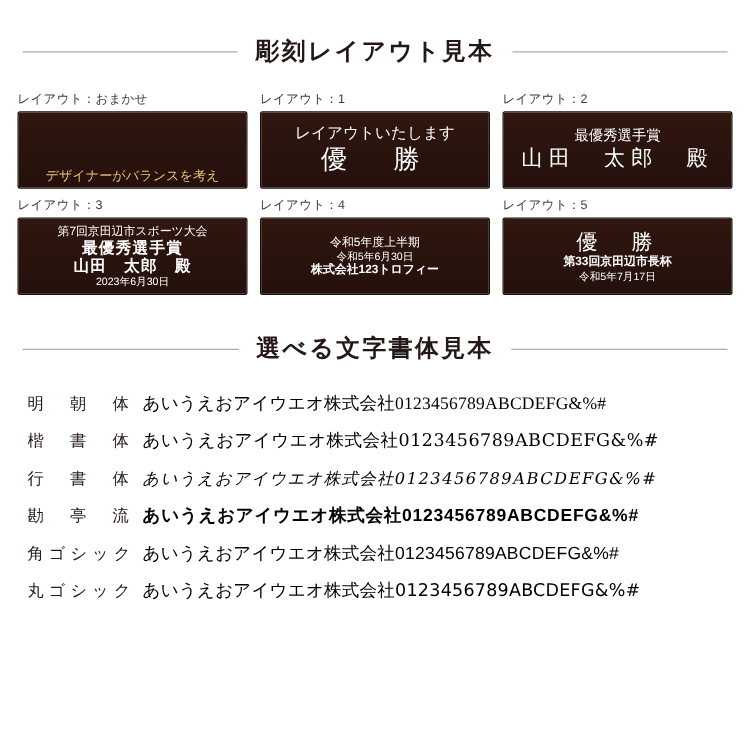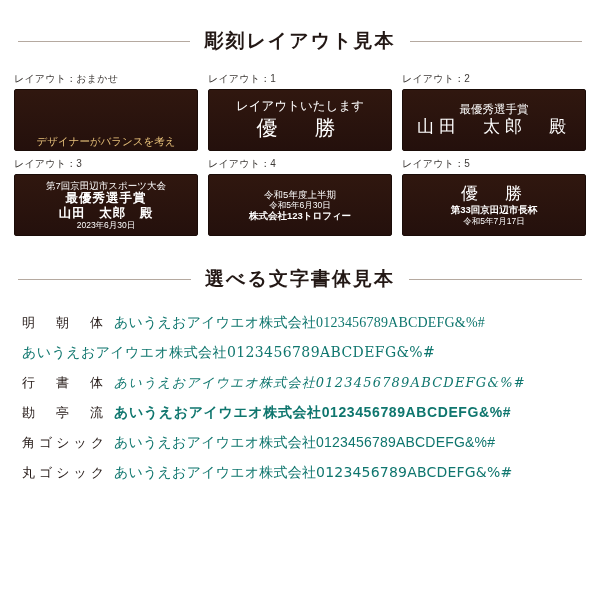--- a/index.html
+++ b/index.html
@@ -115,21 +115,21 @@
   .font-name {
     flex: 0 0 92px;
     font-size: 13px;
     letter-spacing: 4px;
     color: #231815;
     white-space: nowrap;
   }
   .font-sample {
     flex: 1 1 auto;
     font-size: 14px;
-    color: #0f766e;
+    color: #000000;
     white-space: nowrap;
     letter-spacing: 0.2px;
   }
   .f-mincho { font-family: "Liberation Serif", "DejaVu Serif", serif; }
   .f-kaisho { font-family: "DejaVu Serif", serif; letter-spacing: 0.4px; }
   .f-gyosho { font-family: "DejaVu Serif", serif; font-style: italic; letter-spacing: 1.2px; font-size: 13px; }
   .f-kantei { font-family: "Liberation Sans", sans-serif; font-weight: bold; letter-spacing: 0.6px; }
   .f-kaku   { font-family: "Liberation Sans", sans-serif; }
   .f-maru   { font-family: "DejaVu Sans", sans-serif; }
 </style>
@@ -205,20 +205,21 @@
     <span class="title">選べる文字書体見本</span>
     <span class="rule"></span>
   </div>
 
   <div class="fonts">
     <div class="font-row">
       <div class="font-name">明　朝　体</div>
       <div class="font-sample f-mincho">あいうえおアイウエオ株式会社0123456789ABCDEFG&amp;%#</div>
     </div>
     <div class="font-row">
+      <div class="font-name">楷　書　体</div>
       <div class="font-sample f-kaisho">あいうえおアイウエオ株式会社0123456789ABCDEFG&amp;%#</div>
     </div>
     <div class="font-row">
       <div class="font-name">行　書　体</div>
       <div class="font-sample f-gyosho">あいうえおアイウエオ株式会社0123456789ABCDEFG&amp;%#</div>
     </div>
     <div class="font-row">
       <div class="font-name">勘　亭　流</div>
       <div class="font-sample f-kantei">あいうえおアイウエオ株式会社0123456789ABCDEFG&amp;%#</div>
     </div>

